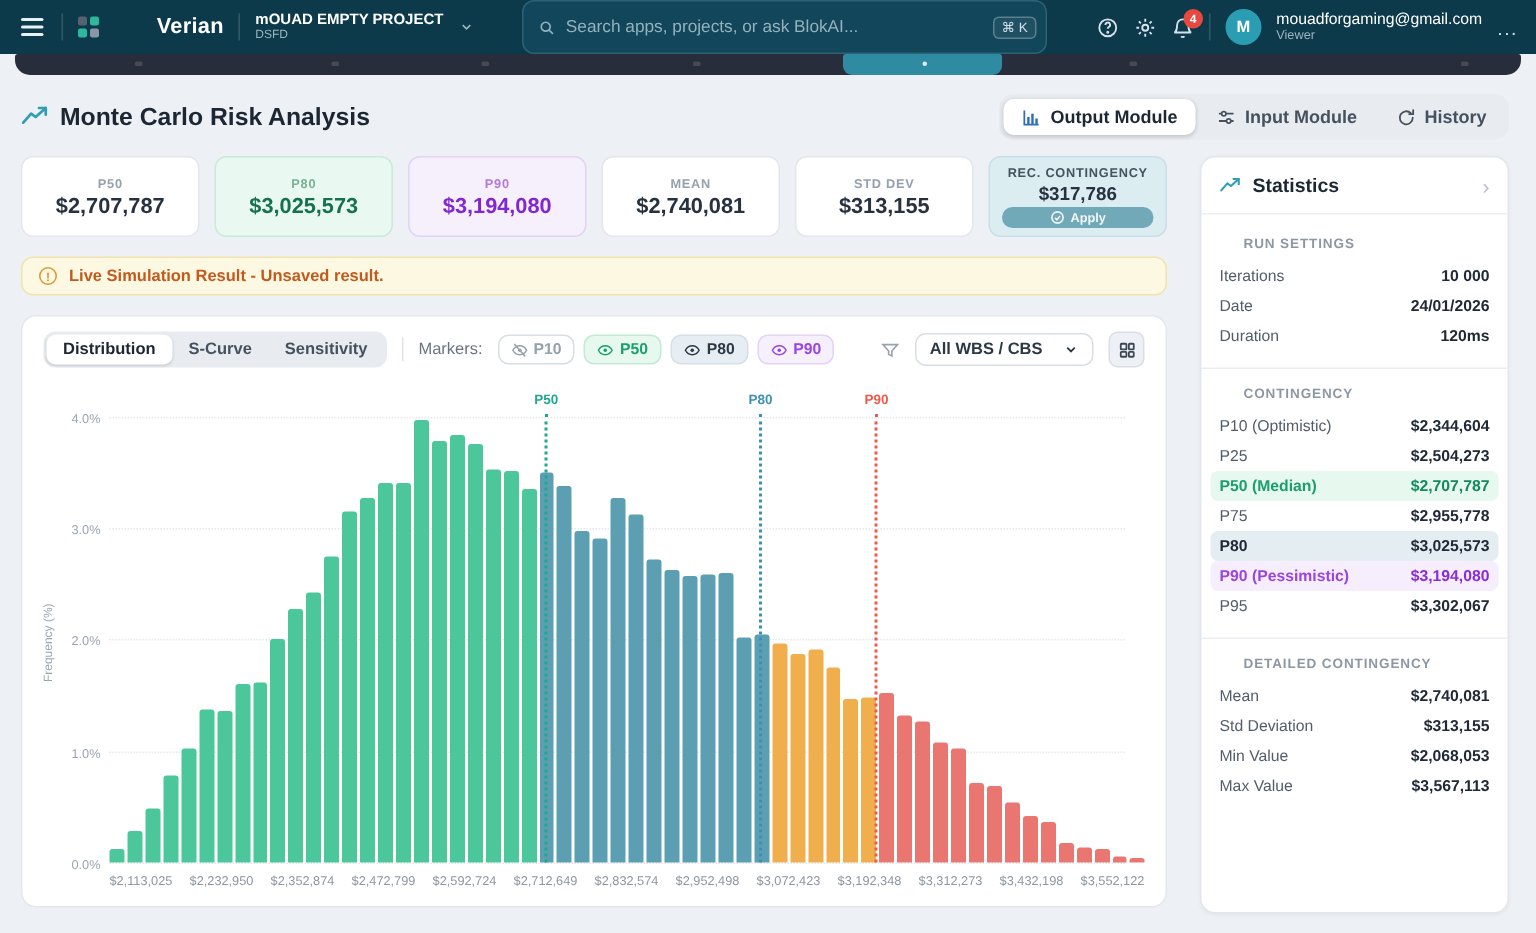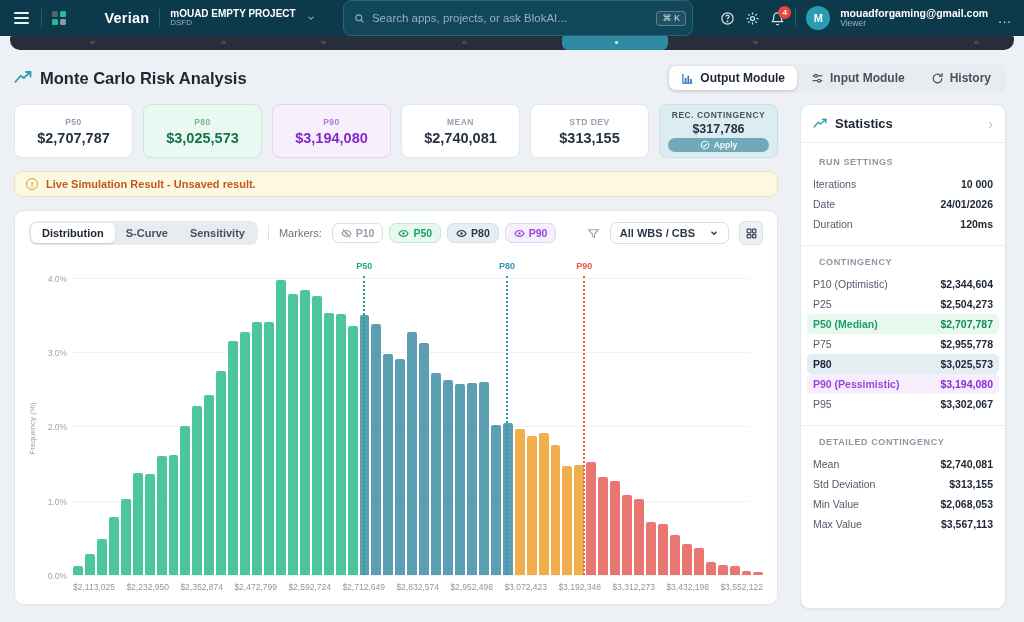--- a/index.html
+++ b/index.html
@@ -28,21 +28,21 @@
   .search input::placeholder { color:#93b2bd; }
   .kbd { font-size:9px; color:#cfe0e6; border:1px solid rgba(255,255,255,.28);
     background:rgba(255,255,255,.06); border-radius:4px; padding:1.5px 5px; white-space:nowrap; }
   .nav-icon { position:relative; display:flex; align-items:center; cursor:pointer; }
   .badge { position:absolute; top:-5px; right:-6px; min-width:13px; height:13px; background:#e8483f;
     border-radius:7px; font-size:8px; font-weight:700; color:#fff; display:flex;
     align-items:center; justify-content:center; padding:0 3px; }
   .avatar { width:24px; height:24px; border-radius:50%; background:#2a9db3; color:#fff;
     font-size:11px; font-weight:700; display:flex; align-items:center; justify-content:center; }
   .user { line-height:1.15; }
-  .user .u-mail { font-size:10.5px; font-weight:700; }
+  .user .u-mail { font-size:10.5px; font-weight:400; }
   .user .u-role { font-size:8.5px; color:#9db4bd; }
   .dots { font-size:13px; color:#cfe0e6; letter-spacing:1px; cursor:pointer; }
 
   
   .clipped-bar { margin:0 10px; height:14px; background:#272d3a;
     border-radius:2px 2px 10px 10px; position:relative; overflow:hidden; }
   .clipped-bar .hint { position:absolute; top:5px; width:5px; height:2.5px;
     background:rgba(255,255,255,.14); border-radius:1px; }
   .teal-frag { position:absolute; left:55%; top:0; width:106px; height:14px;
     background:#2e8ba2; border-radius:2px 2px 6px 6px; }
@@ -130,21 +130,21 @@
 
   
   .sidebar { width:206px; flex:none; background:#fff; border:1px solid #e3e7ed;
     border-radius:10px; height:505px; box-shadow:0 1px 3px rgba(16,24,40,.05); overflow:hidden; }
   .sb-header { display:flex; align-items:center; gap:8px; padding:11px 12px;
     border-bottom:1px solid #eaedf1; }
   .sb-title { font-size:13px; font-weight:700; }
   .sb-chevron { margin-left:auto; color:#b7bfc9; font-size:14px; cursor:pointer; line-height:1; }
   .sb-body { padding:12px; }
   .sb-heading { font-size:9px; font-weight:700; letter-spacing:.6px; color:#8d97a4;
-    margin:2px 6px 7px; }
+    margin:2px 16px 7px; }
   .sb-row { display:flex; justify-content:space-between; align-items:center;
     padding:4px 6px; margin:0 -6px; border-radius:5px; font-size:10.5px; }
   .sb-row .k { color:#525d6b; }
   .sb-row .v { font-weight:700; color:#202a36; }
   .sb-row.green { background:#e7f8ef; }
   .sb-row.green .k { color:#1d9e6e; font-weight:600; } .sb-row.green .v { color:#128a5e; }
   .sb-row.teal { background:#e4edf2; }
   .sb-row.teal .k { color:#202a36; font-weight:700; }
   .sb-row.purple { background:#f6eefc; }
   .sb-row.purple .k { color:#9b44de; font-weight:600; } .sb-row.purple .v { color:#8a2bd8; }

